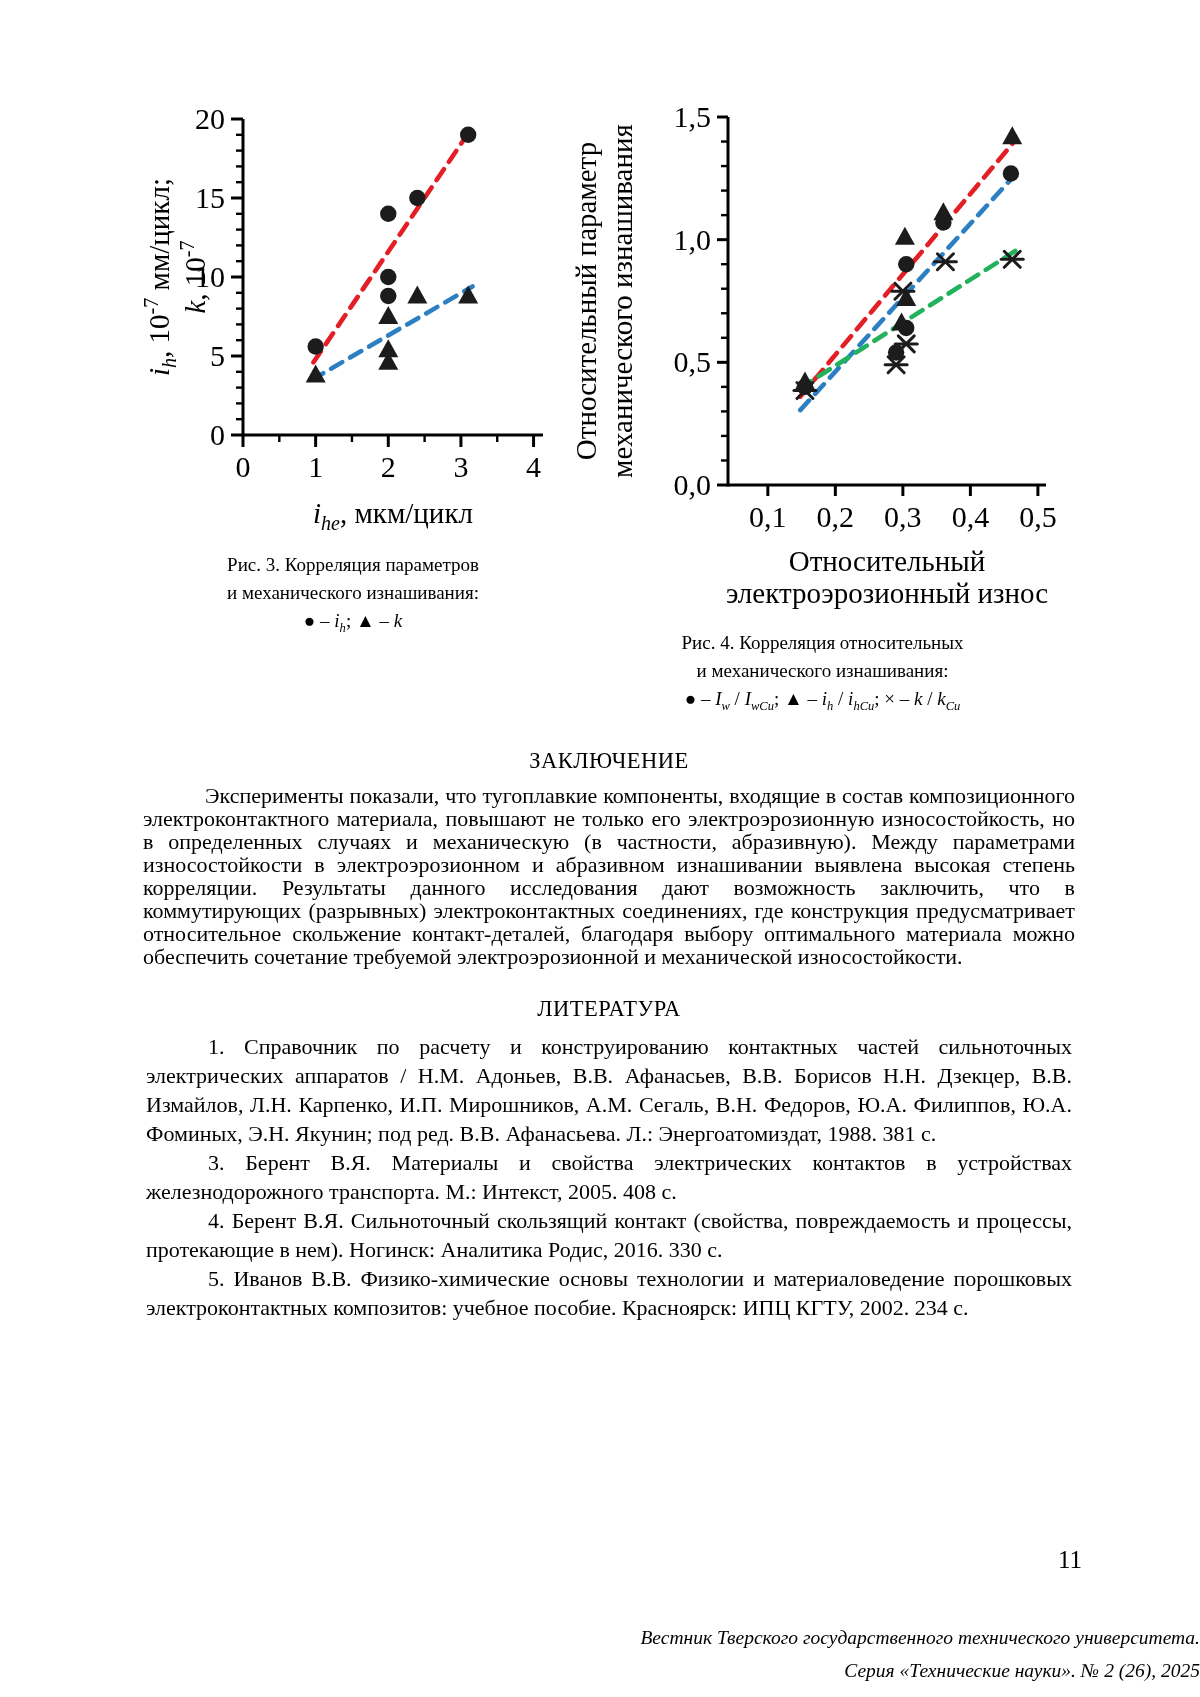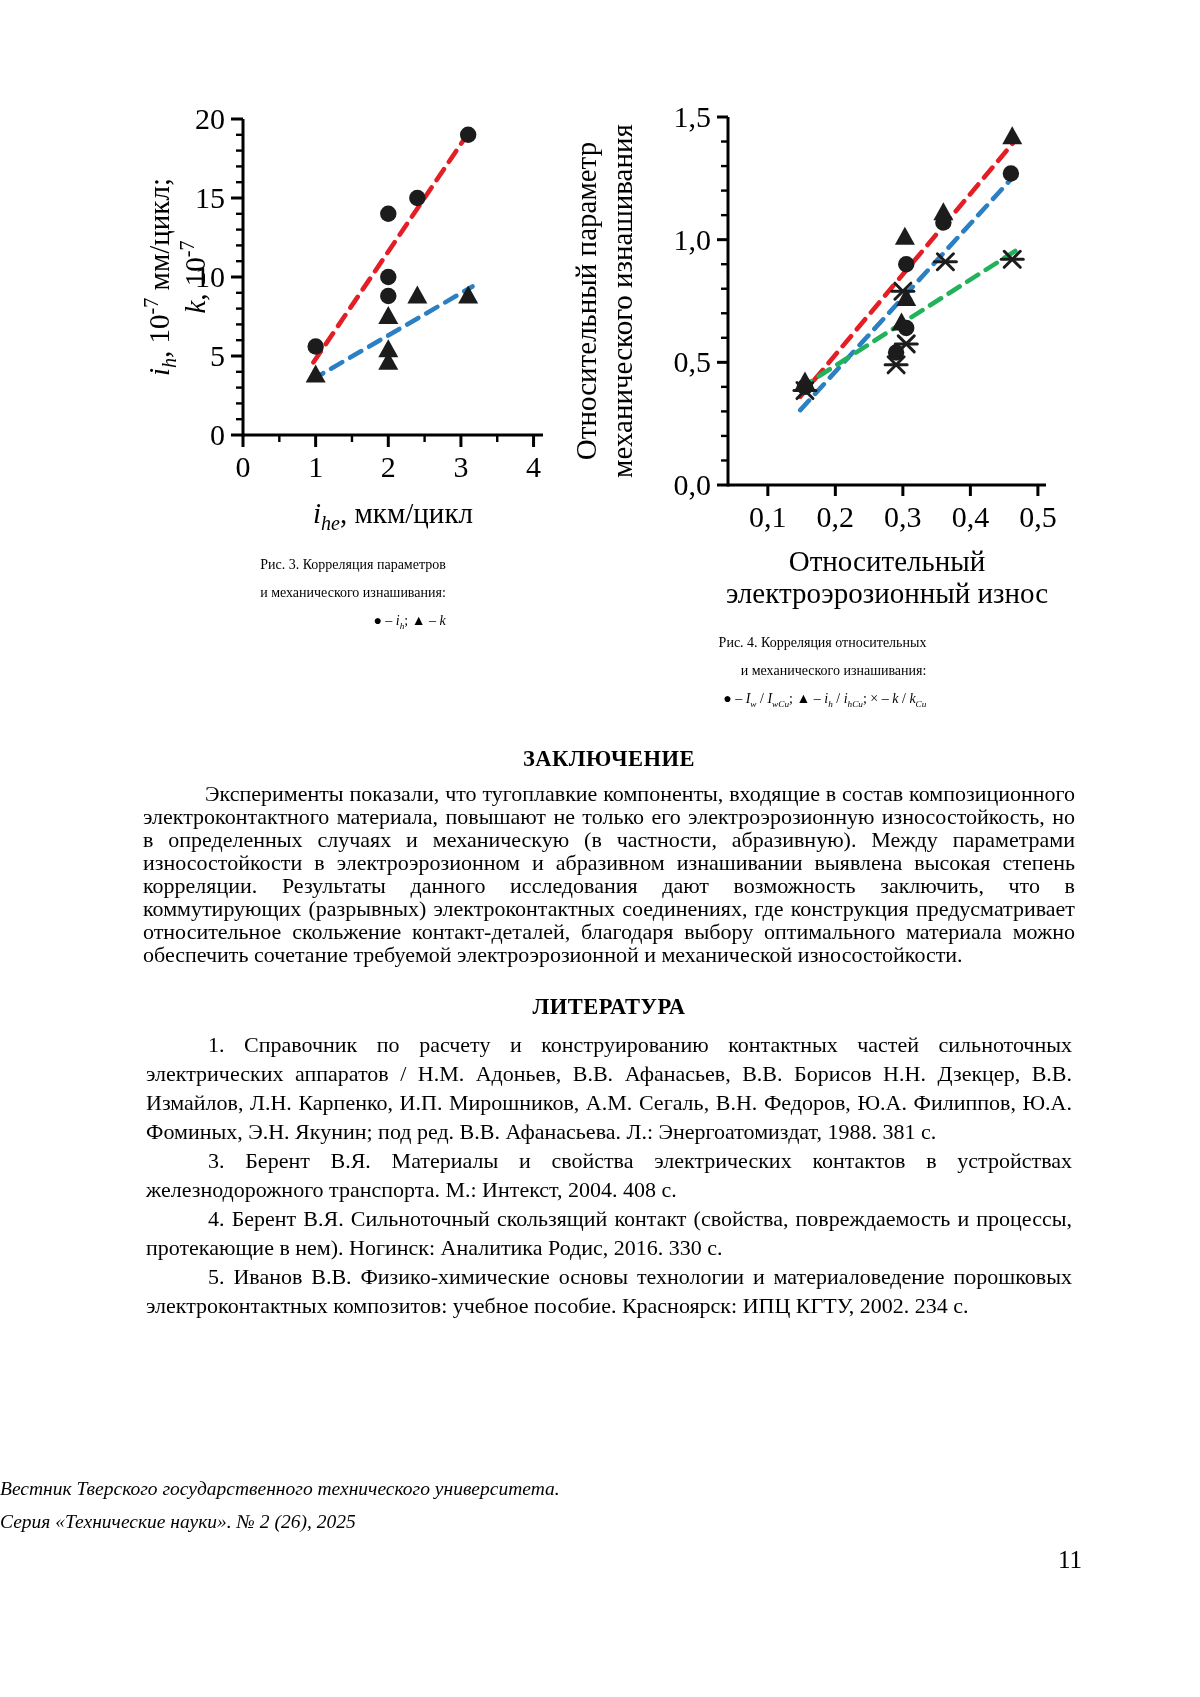--- a/index.html
+++ b/index.html
@@ -6,32 +6,32 @@
   .page{
     width:1200px;height:1697px;background:#ffffff;color:#000;
     font-family:"Liberation Serif",serif;position:relative;margin:0 auto;
     box-sizing:border-box;padding:95px 125px 0 143px;overflow:hidden;
   }
   .figures{display:flex;justify-content:space-between;align-items:flex-start;}
   .fig-col{display:flex;flex-direction:column;align-items:center;}
   .fig-col.left{width:420px;}
   .fig-col.right{width:505px;}
   .fig-col svg{display:block;}
-  .caption{margin-top:12px;text-align:right;font-size:14px;line-height:28px;}
+  .caption{margin-top:12px;text-align:center;font-size:19px;line-height:28px;}
   .section-heading{
-    text-align:center;font-weight:bold;font-size:22.5px;line-height:30px;
+    text-align:center;font-weight:normal;font-size:22.5px;line-height:30px;
     margin:26px 0 8px 0;letter-spacing:0.5px;
   }
   .body-par{
     font-size:22px;line-height:23px;text-align:justify;text-indent:62px;margin:0;
   }
   .lit-list{margin:3px;padding:0;list-style:none;}
   .lit-list li{font-size:22px;line-height:29px;text-align:justify;text-indent:62px;}
   .footer{
-    position:absolute;top:1472px;left:0;width:100%;text-align:left;
+    position:absolute;top:1621px;left:0;width:100%;text-align:right;
     font-style:italic;font-size:19.5px;line-height:33px;
   }
   .page-number{position:absolute;top:1546px;right:118px;font-size:25px;}
   sub,sup{font-size:0.66em;}
 </style>
 </head>
 <body>
 
 <div class="page">
 
@@ -202,21 +202,21 @@
     </div>
 
   </div>
 
   <div class="section-heading">ЗАКЛЮЧЕНИЕ</div>
   <p class="body-par">Эксперименты показали, что тугоплавкие компоненты, входящие в состав композиционного электроконтактного материала, повышают не только его электроэрозионную износостойкость, но в определенных случаях и механическую (в частности, абразивную). Между параметрами износостойкости в электроэрозионном и абразивном изнашивании выявлена высокая степень корреляции. Результаты данного исследования дают возможность заключить, что в коммутирующих (разрывных) электроконтактных соединениях, где конструкция предусматривает относительное скольжение контакт-деталей, благодаря выбору оптимального материала можно обеспечить сочетание требуемой электроэрозионной и механической износостойкости.</p>
 
   <div class="section-heading">ЛИТЕРАТУРА</div>
   <ul class="lit-list">
     <li>1. Справочник по расчету и конструированию контактных частей сильноточных электрических аппаратов / Н.М. Адоньев, В.В. Афанасьев, В.В. Борисов Н.Н. Дзекцер, В.В. Измайлов, Л.Н. Карпенко, И.П. Мирошников, А.М. Сегаль, В.Н. Федоров, Ю.А. Филиппов, Ю.А. Фоминых, Э.Н. Якунин; под ред. В.В. Афанасьева. Л.: Энергоатомиздат, 1988. 381 с.</li>
-    <li>3. Берент В.Я. Материалы и свойства электрических контактов в устройствах железнодорожного транспорта. М.: Интекст, 2004. 408 с.</li>
+    <li>3. Берент В.Я. Материалы и свойства электрических контактов в устройствах железнодорожного транспорта. М.: Интекст, 2005. 408 с.</li>
     <li>4. Берент В.Я. Сильноточный скользящий контакт (свойства, повреждаемость и процессы, протекающие в нем). Ногинск: Аналитика Родис, 2016. 330 с.</li>
     <li>5. Иванов В.В. Физико-химические основы технологии и материаловедение порошковых электроконтактных композитов: учебное пособие. Красноярск: ИПЦ КГТУ, 2002. 234 с.</li>
   </ul>
 
   <div class="footer">
     <div>Вестник Тверского государственного технического университета.</div>
     <div>Серия «Технические науки». № 2 (26), 2025</div>
   </div>
   <div class="page-number">11</div>
 

